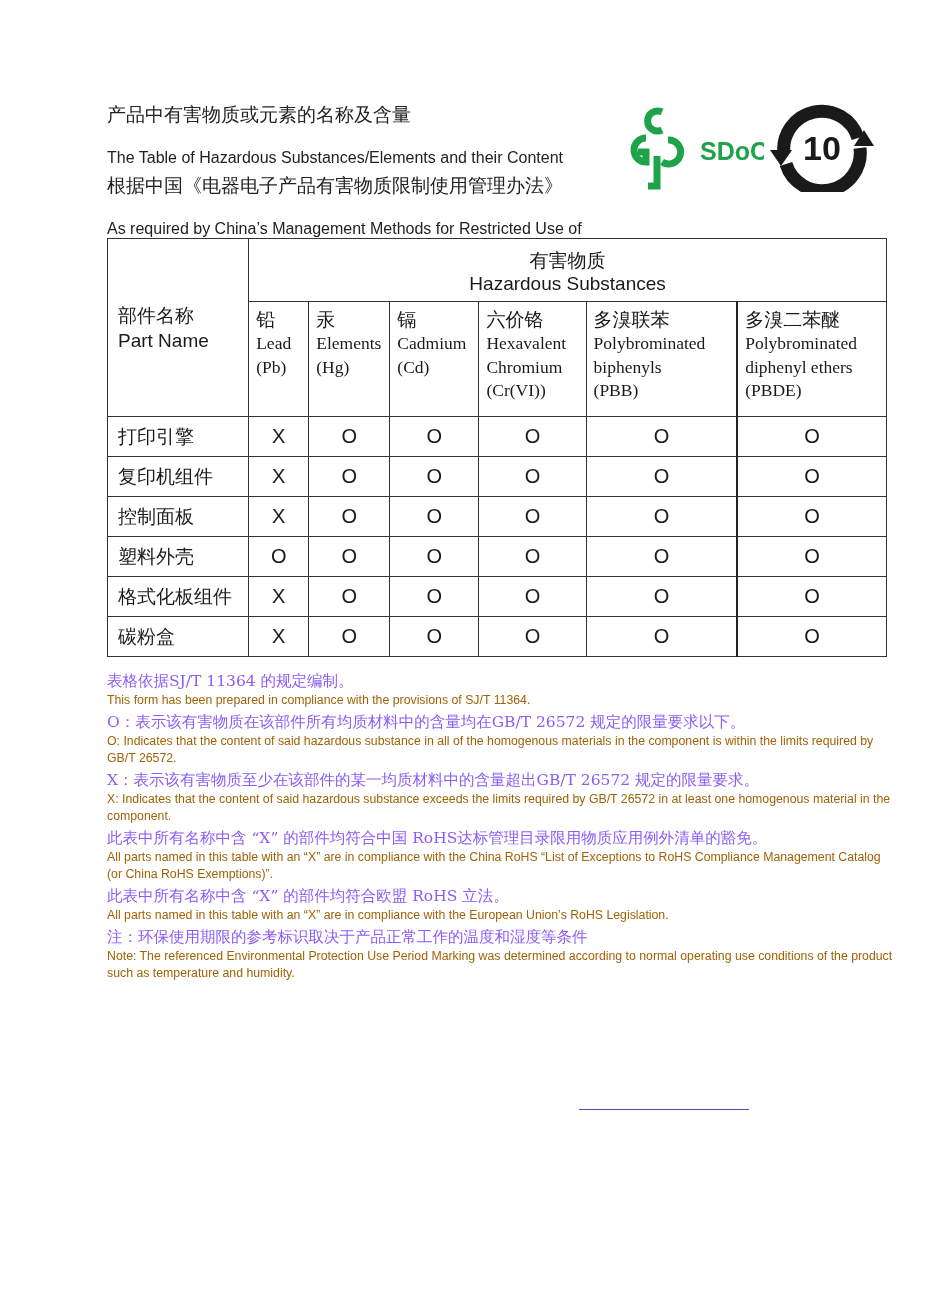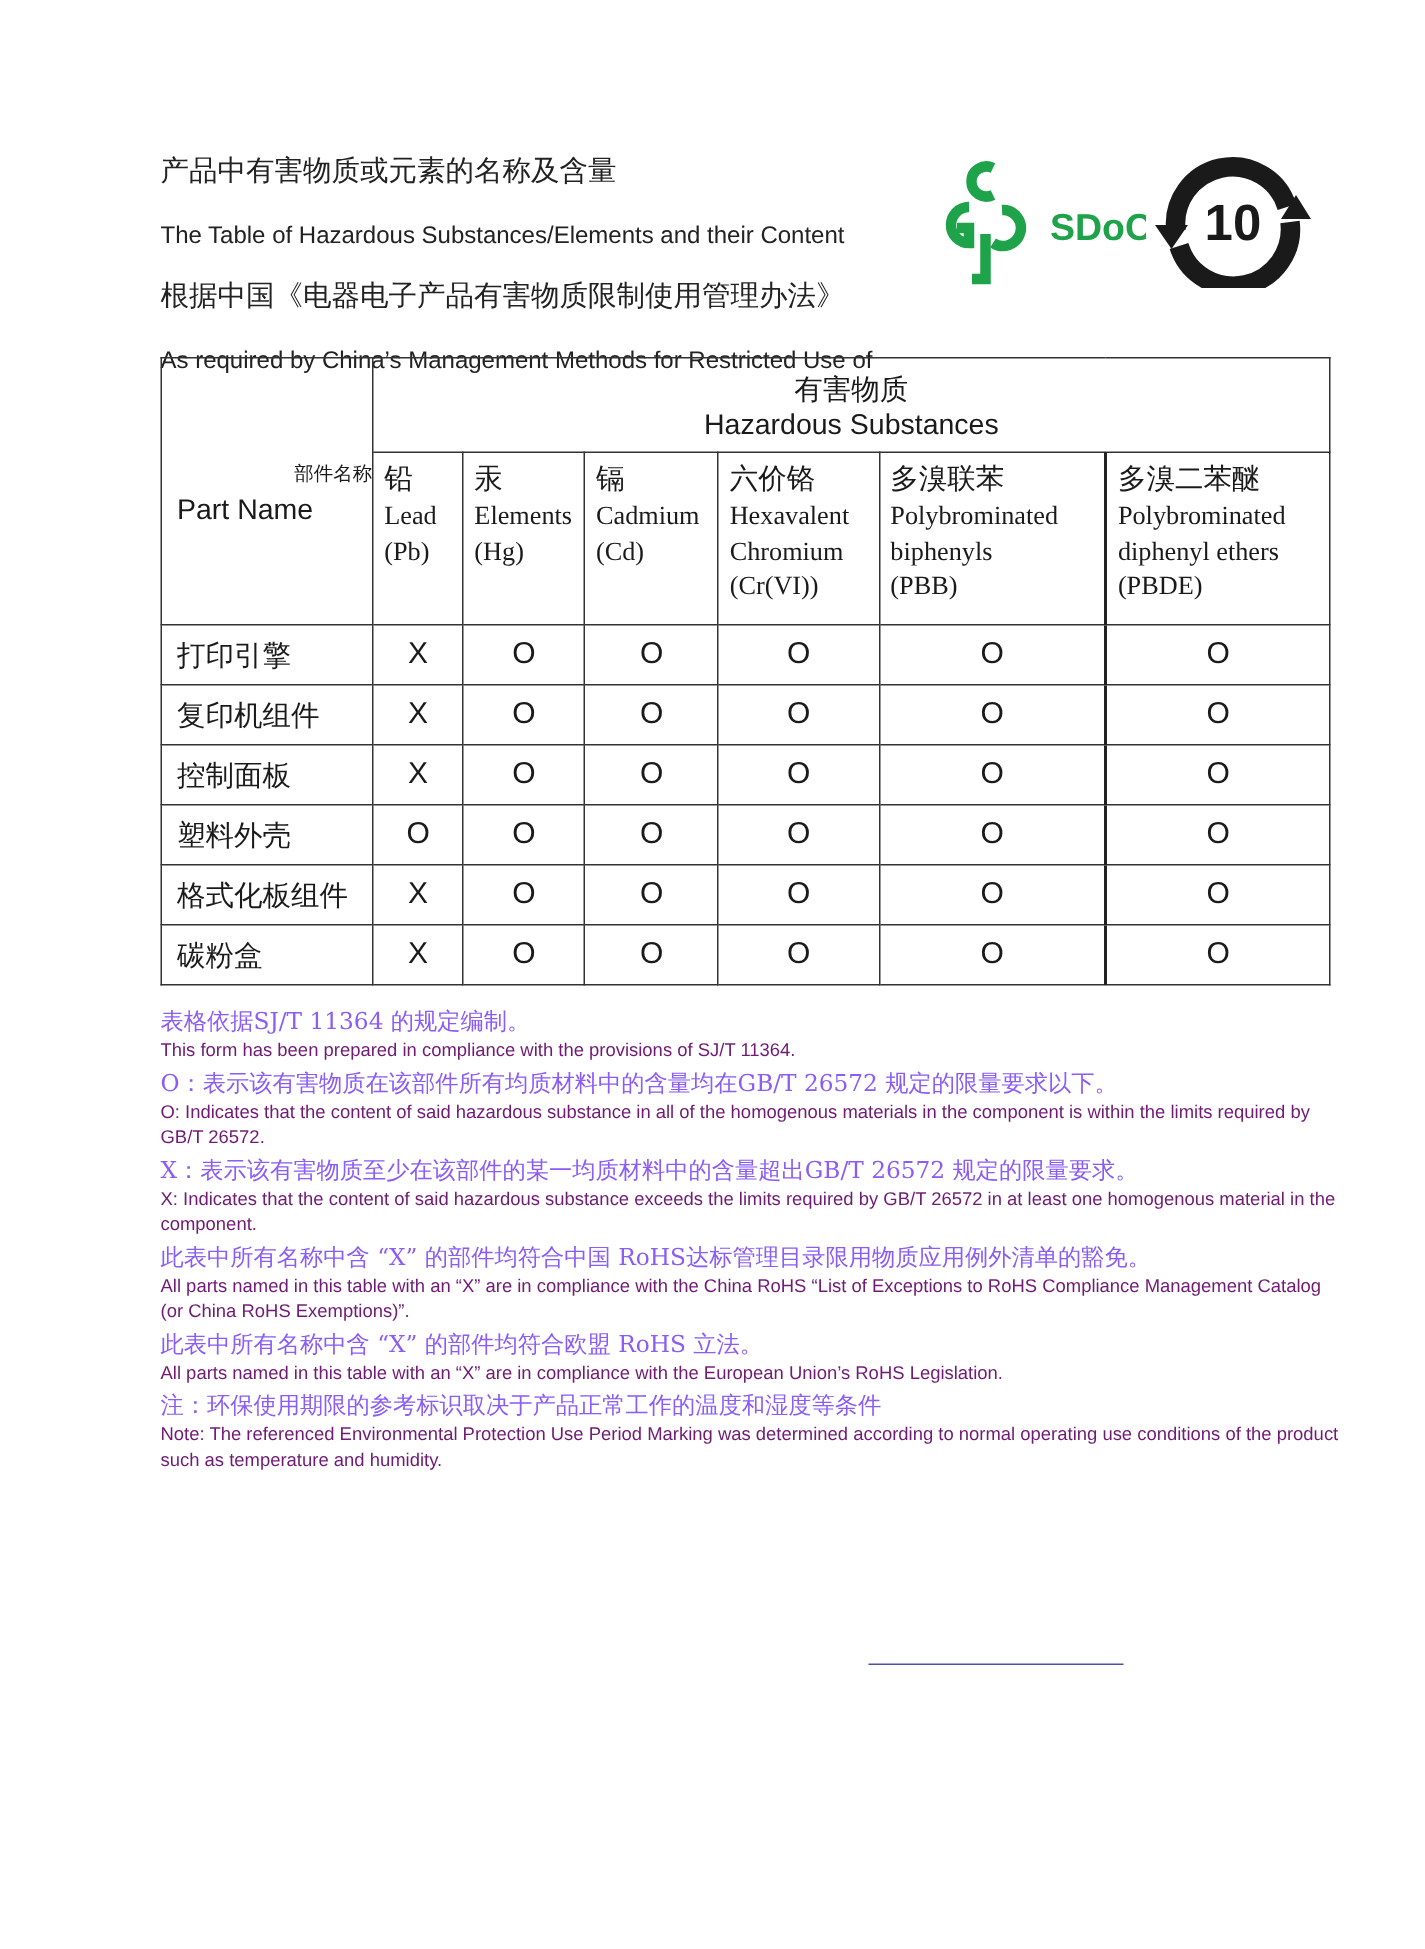--- a/index.html
+++ b/index.html
@@ -18,50 +18,50 @@
   table.haz td, table.haz th { border: 1px solid #333; padding: 0; vertical-align: top; }
   .col-part { width: 141px; }
   .col-pb { width: 60px; }
   .col-hg { width: 81px; }
   .col-cd { width: 89px; }
   .col-cr { width: 107px; }
   .col-pbb { width: 151px; }
   .col-pbde { width: 149px; }
 
   .th-part { vertical-align: middle !important; padding-left: 10px !important; text-align: left; }
-  .th-part .cn { font-family: Liberation Sans, sans-serif; font-size: 13px; font-weight: normal; line-height: 26px; text-align: right; }
+  .th-part .cn { font-family: Liberation Sans, sans-serif; font-size: 19px; font-weight: normal; line-height: 26px; }
   .th-part .en { font-family: "Liberation Sans", sans-serif; font-size: 19px; font-weight: normal; line-height: 24px; }
 
   .th-group { height: 62px; text-align: center; vertical-align: middle !important; }
   .th-group .cn { font-family: "DejaVu Serif", serif; font-size: 19px; font-weight: normal; line-height: 24px; padding-top: 4px; }
   .th-group .en { font-family: "Liberation Sans", sans-serif; font-size: 19px; font-weight: normal; line-height: 24px; }
 
   .th-sub { height: 110px; text-align: left; padding: 4px 0 0 7px !important; font-weight: normal; }
   .th-sub .cn { font-family: "DejaVu Serif", serif; font-size: 19px; line-height: 26px; }
   .th-sub .en { font-family: Liberation Serif, serif; font-size: 17.5px; line-height: 23.5px; white-space: nowrap; }
 
   tr.body-row td { height: 39px; vertical-align: middle; }
   td.part-cell { font-family: "DejaVu Serif", serif; font-size: 19px; padding-left: 10px !important; white-space: nowrap; }
   td.mark-cell { text-align: center; font-family: "Liberation Sans", sans-serif; font-size: 20px; font-weight: normal; }
   .thick-left { border-left: 2px solid #222 !important; }
 
   .notes { position: absolute; left: 107px; top: 670px; width: 790px; }
   .n-cn { font-family: "DejaVu Serif", serif; font-size: 15.5px; line-height: 22px; color: #8b5cf6; white-space: nowrap; }
-  .n-en { font-family: "Liberation Sans", sans-serif; font-size: 12.3px; line-height: 17px; color: #701a75; }
+  .n-en { font-family: "Liberation Sans", sans-serif; font-size: 12.3px; line-height: 17px; color: #a16207; }
   .n-block { margin-bottom: 2px; }
 
   .link-line { position: absolute; left: 579px; top: 1109px; width: 170px; height: 1px; background: #4b4fa8; }
 </style>
 </head>
 <body>
 
 <div class="header">
   <div class="h-cn">产品中有害物质或元素的名称及含量</div>
   <div class="h-en">The Table of Hazardous Substances/Elements and their Content</div>
-  <div class="h-cn" style="margin-top:16px">根据中国《电器电子产品有害物质限制使用管理办法》</div>
+  <div class="h-cn" style="margin-top:4px">根据中国《电器电子产品有害物质限制使用管理办法》</div>
   <div class="h-en">As required by China’s Management Methods for Restricted Use of</div>
 </div>
 
 <svg class="logo-ccc" viewBox="0 0 140 86">
   <g fill="none" stroke="#1fa34a" stroke-width="7" stroke-linecap="butt">
     <path d="M38 8 A10 10 0 1 0 38 26"></path>
     <path d="M22 34 A12 12 0 1 0 22 58 L22 48 L14 48"></path>
     <path d="M38 58 A12 12 0 1 0 44 36"></path>
     <path d="M33 52 L33 82 L24 82"></path>
   </g>

